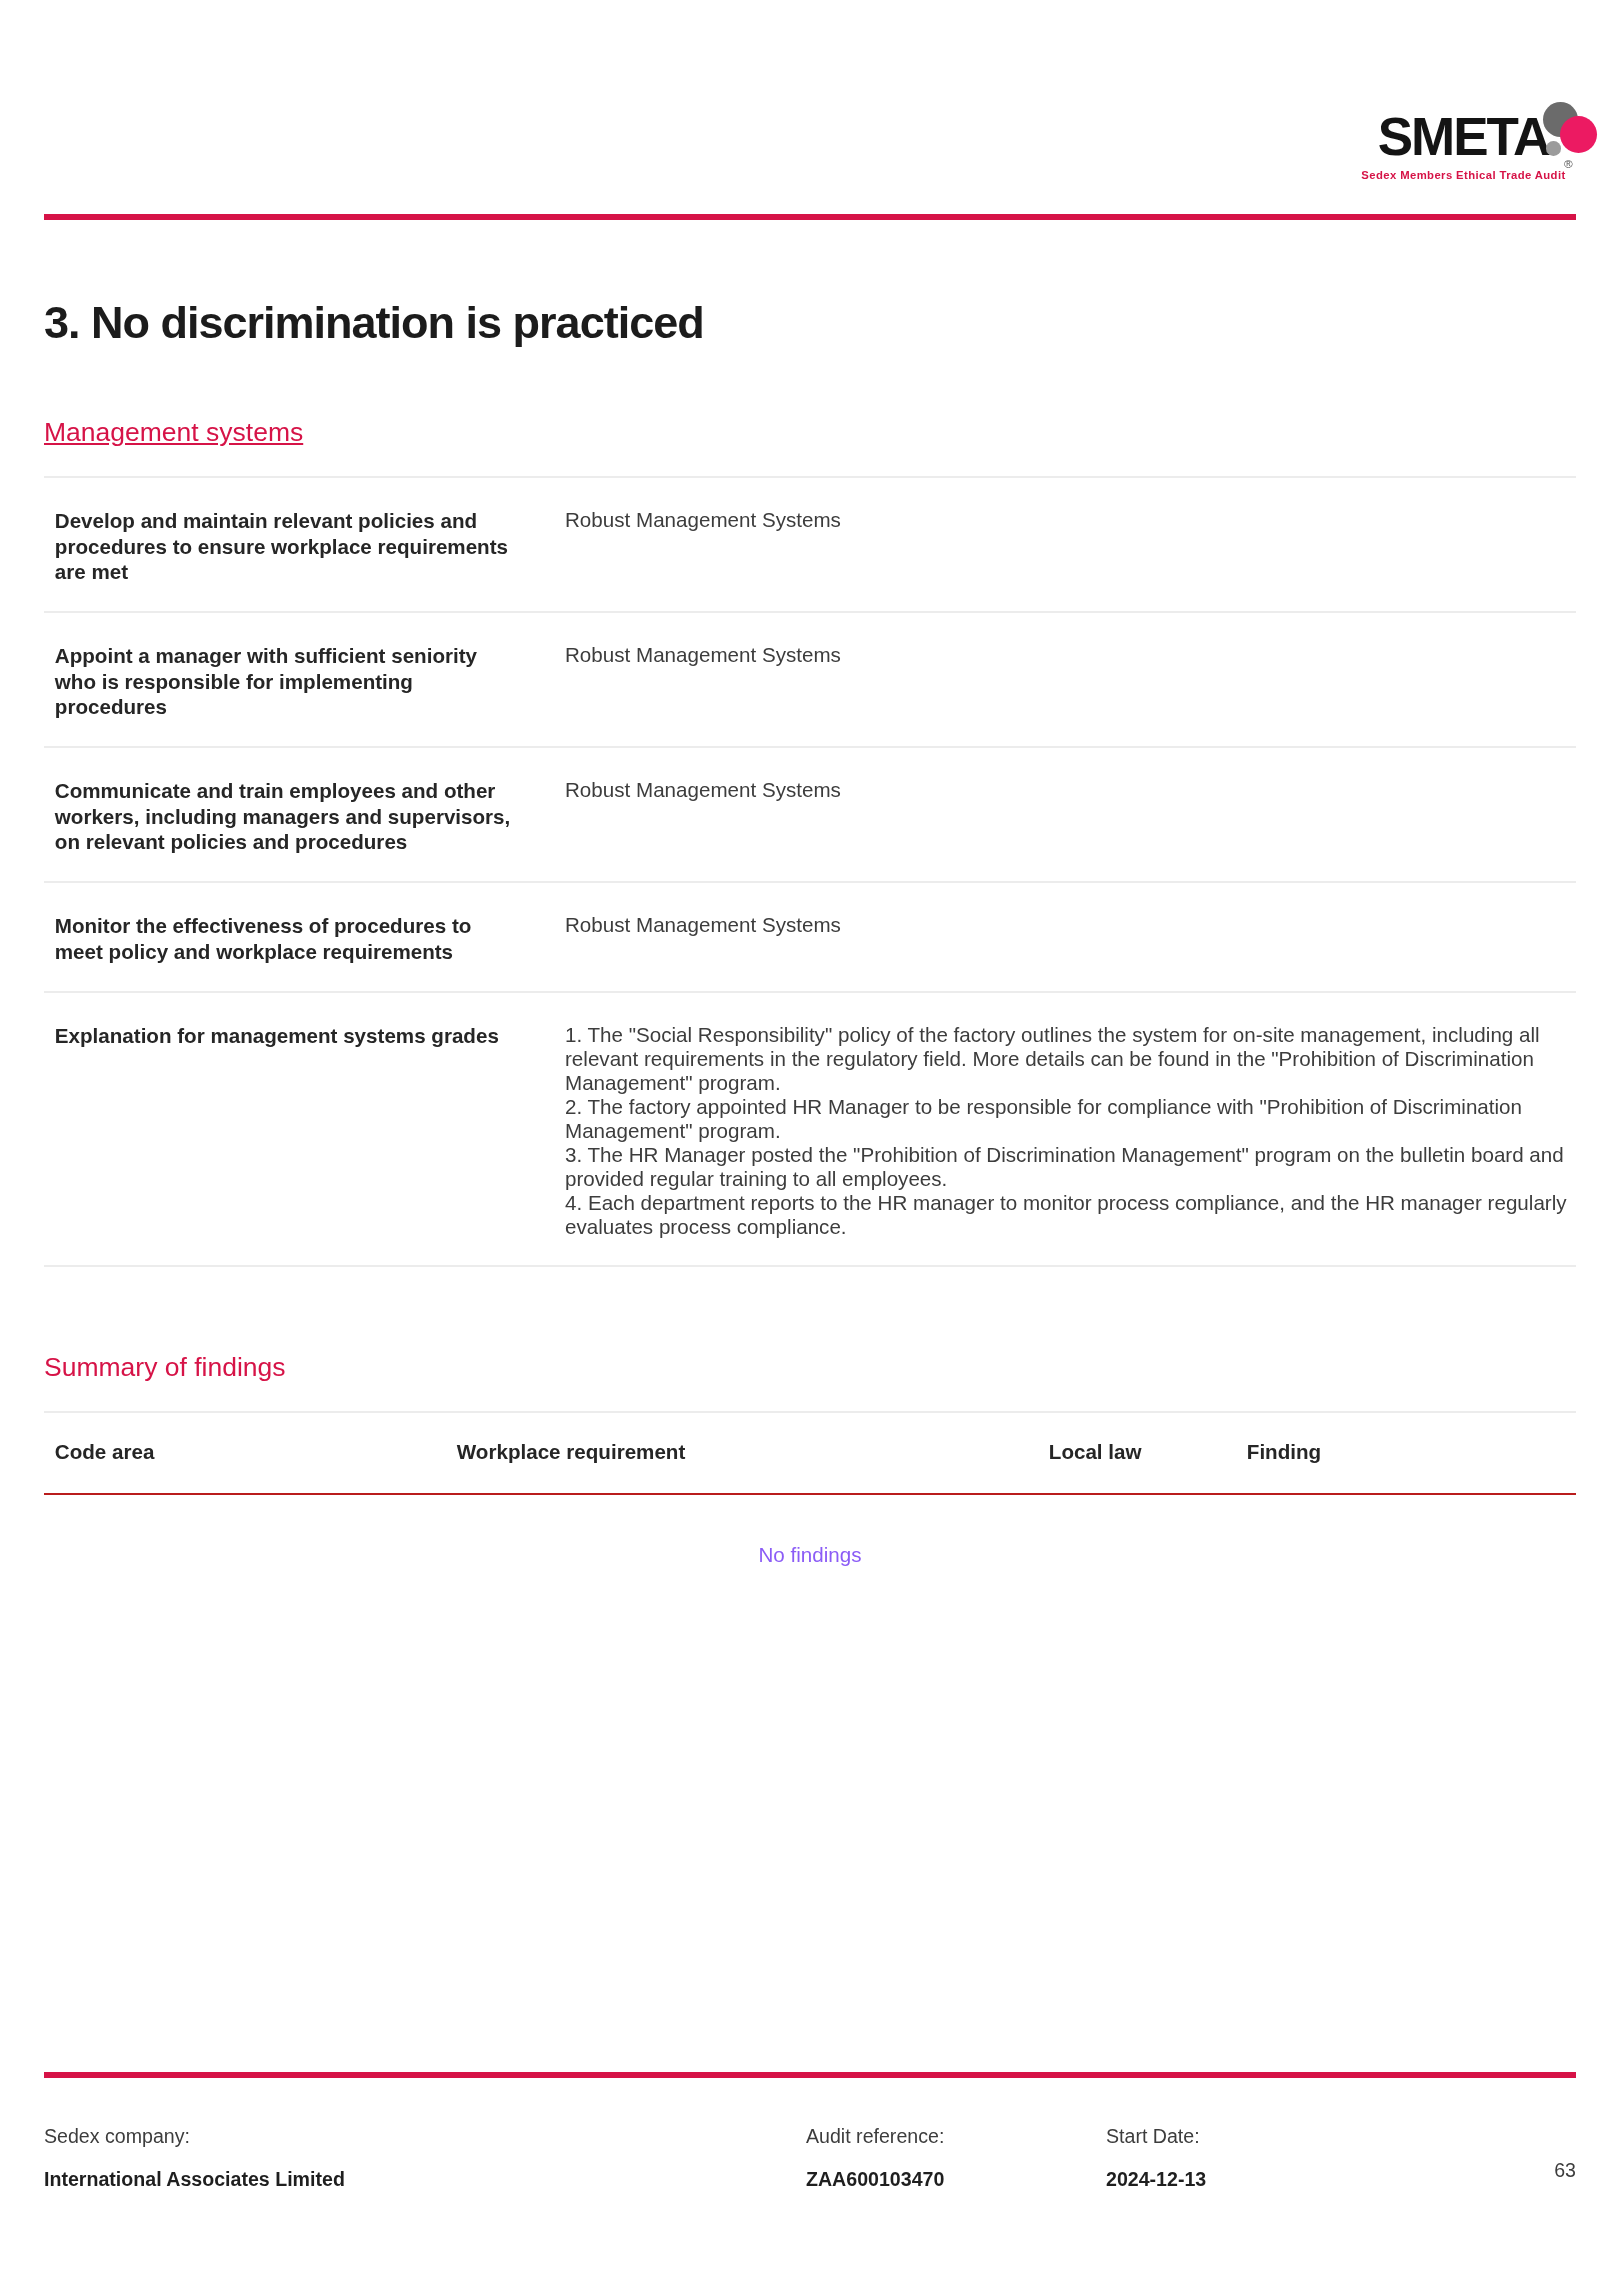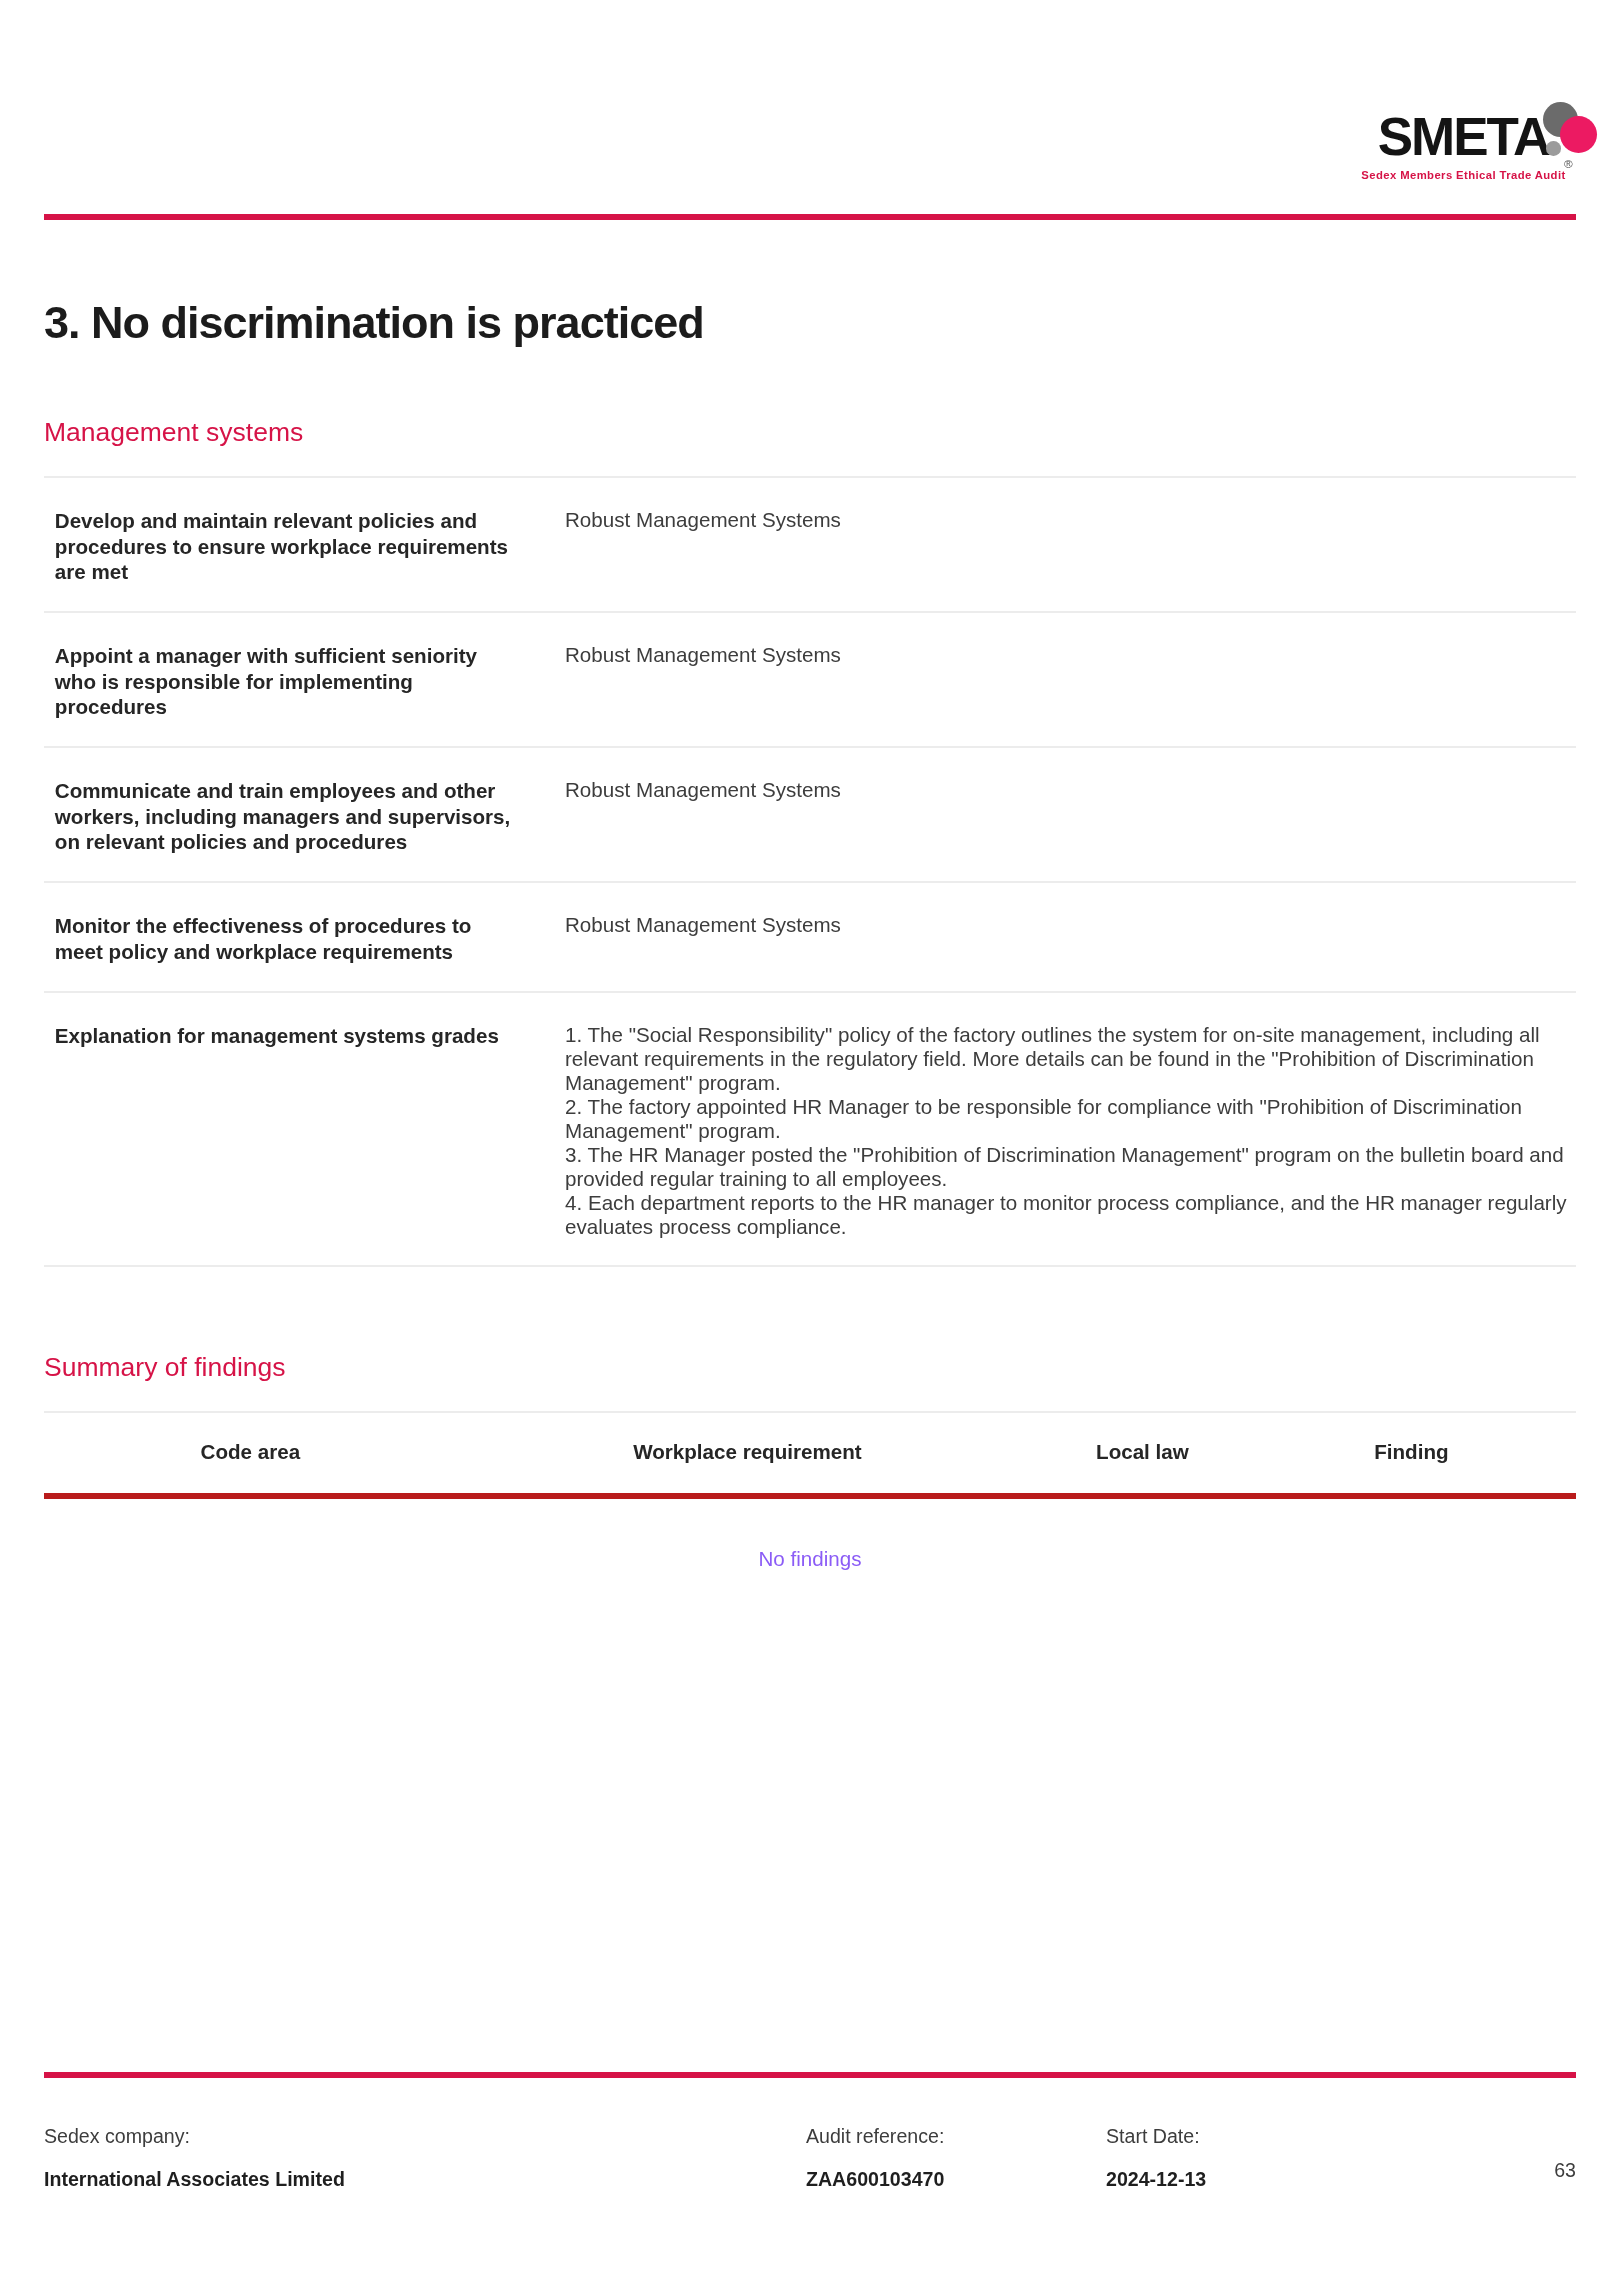--- a/index.html
+++ b/index.html
@@ -72,21 +72,21 @@
     font-size: 45px;
     font-weight: 700;
     letter-spacing: -1px;
     color: #1c1c1c;
   }
   .section-heading {
     font-size: 26.5px;
     font-weight: 400;
     color: #d61347;
   }
-  .mgmt-heading { position: absolute; top: 417px; left: 0; }
+  .mgmt-heading { position: absolute; top: 417px; left: 0; text-decoration: underline; }
 
   .mgmt-table {
     position: absolute;
     top: 476px; left: 0; right: 0;
     border-top: 2px solid #ececec;
   }
   .mgmt-row {
     display: grid;
     grid-template-columns: 521px 1fr;
     border-bottom: 2px solid #ececec;
@@ -111,22 +111,21 @@
 
   .summary-table {
     position: absolute;
     top: 1411px; left: 0; right: 0;
     border-top: 2px solid #ececec;
   }
   .summary-head-row {
     display: grid;
     grid-template-columns: 402px 592px 198px 1fr;
     padding: 27.4px 0 29px 0;
-    border-bottom: 6px solid #b91c1c;
-    text-align: center;
+    border-bottom: 2px solid #b91c1c;
   }
   .summary-head-cell {
     padding-left: 10.8px;
     font-weight: 700;
     font-size: 20.6px;
     color: #262626;
   }
   .no-findings {
     margin-top: 48px;
     text-align: center;

